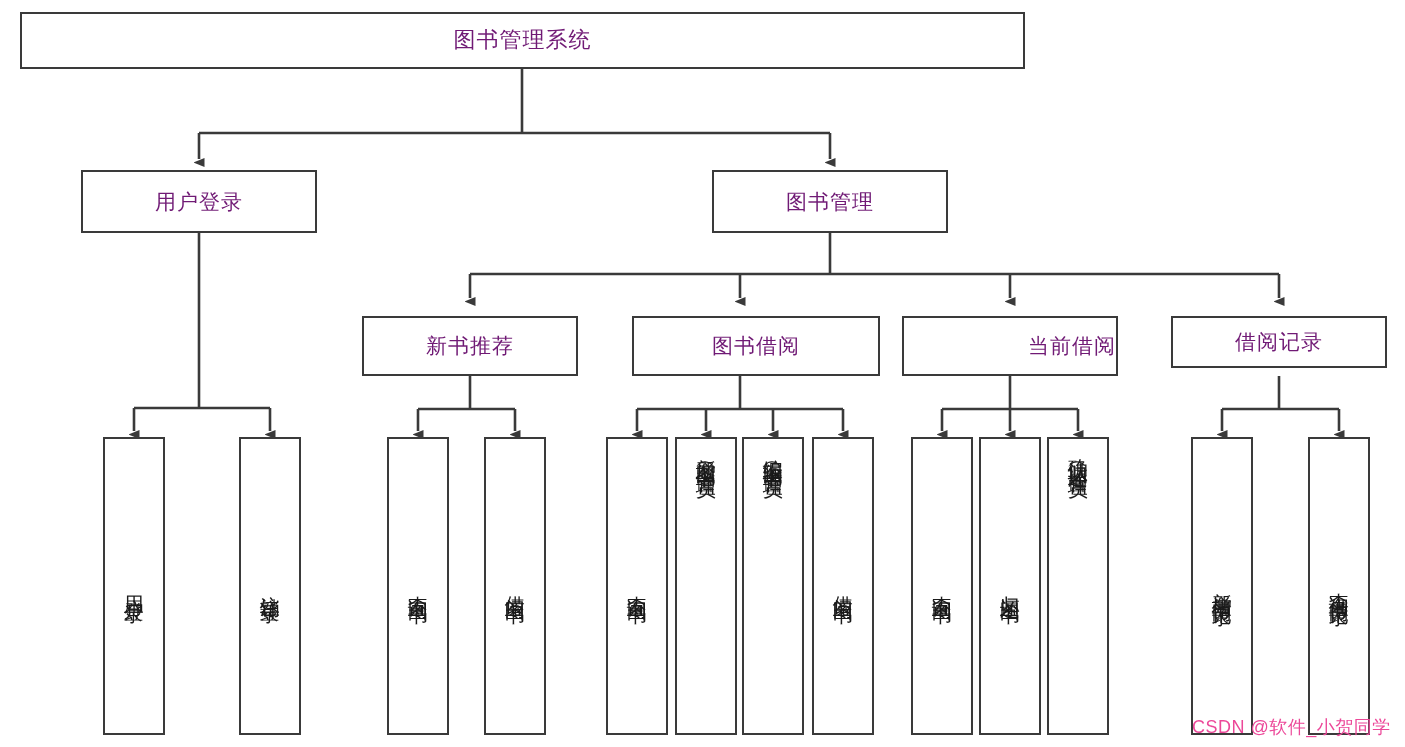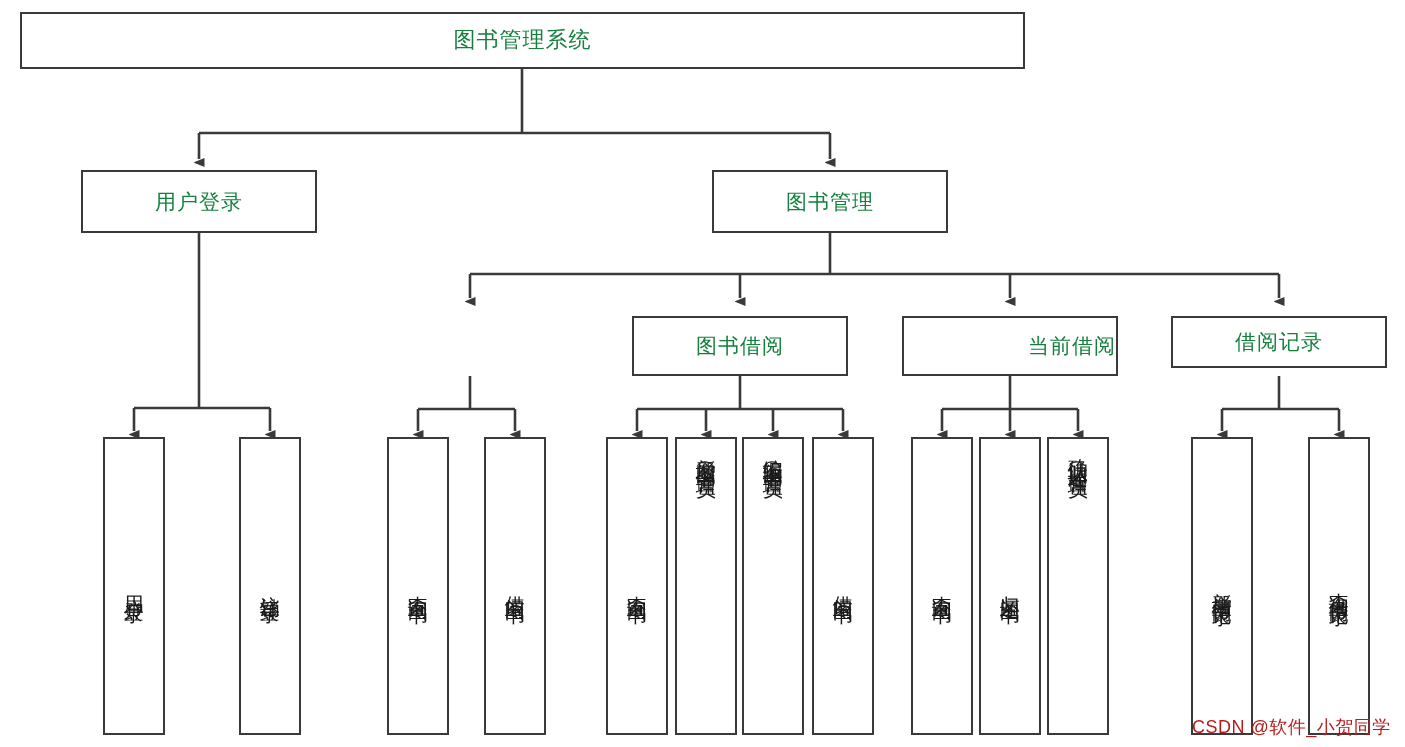--- a/index.html
+++ b/index.html
@@ -27,21 +27,21 @@
     pointer-events: none;
   }
   .node {
     position: absolute;
     box-sizing: border-box;
     border: 2px solid #3a3a3a;
     background: #ffffff;
     display: flex;
     align-items: center;
     justify-content: center;
-    color: #15803d;
+    color: #701a75;
     font-size: 21px;
     letter-spacing: 1px;
     line-height: 1.2;
   }
   .node.root { font-size: 22px; }
   .node.level2 { font-size: 21px; }
   .node.level3 { font-size: 21px; }
   .leaf {
     position: absolute;
     box-sizing: border-box;
@@ -63,21 +63,21 @@
   }
   .leaf.topalign {
     align-items: flex-start;
     padding-top: 4px;
   }
   #watermark {
     position: absolute;
     left: 1192px;
     top: 715px;
     font-size: 18px;
-    color: #b91c1c;
+    color: #ec4899;
     white-space: nowrap;
     letter-spacing: 0.5px;
   }
 </style>
 </head>
 <body>
 
 <div id="canvas">
 
   <svg id="edges" viewBox="0 0 1405 747" width="1405" height="747">
@@ -135,21 +135,24 @@
     <span>图书管理系统</span>
   </div>
 
   <div class="node level2" style="left:81px; top:170px; width:236px; height:63px;">
     <span>用户登录</span>
   </div>
   <div class="node level2" style="left:712px; top:170px; width:236px; height:63px;align-items:center;">
     <span>图书管理</span>
   </div>
 
-  <div class="node level3" style="left:632px; top:316px; width:216px; height:60px;">
+  <div class="node level3" style="left:362px; top:316px; width:216px; height:60px;">
+    <span>新书推荐</span>
+  </div>
+  <div class="node level3" style="left:632px; top:316px; width:248px; height:60px;">
     <span>图书借阅</span>
   </div>
   <div class="node level3" style="left:902px; top:316px; width:216px; height:60px;justify-content:flex-end;">
     <span>当前借阅</span>
   </div>
   <div class="node level3" style="left:1171px; top:316px; width:216px; height:52px;">
     <span>借阅记录</span>
   </div>
 
   <div class="leaf" style="left:103px; top:437px; width:62px; height:298px;">

